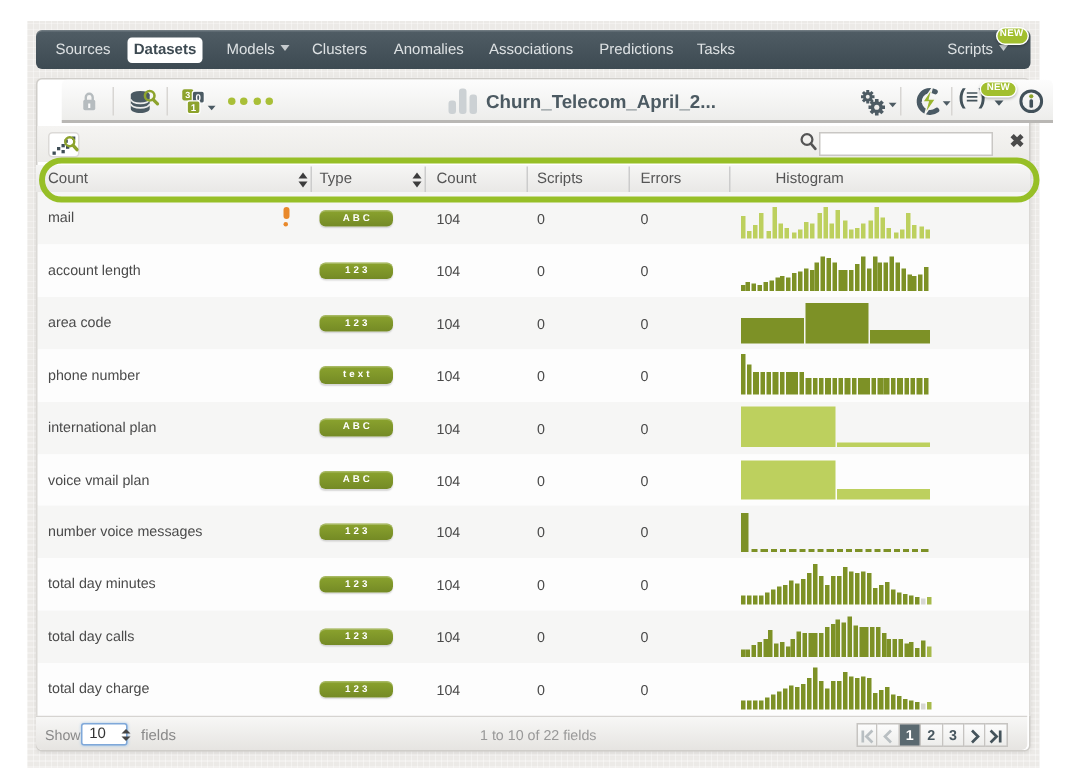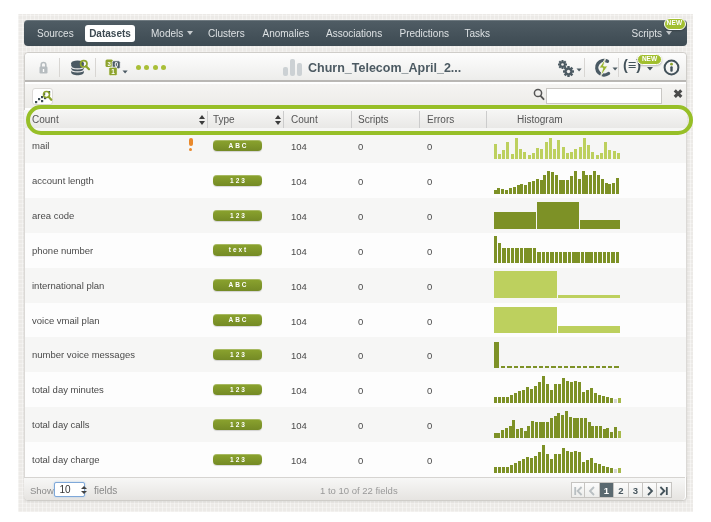--- a/index.html
+++ b/index.html
@@ -19,21 +19,21 @@
 #ds { position:absolute; left:61px; top:4.5px; width:50px; height:17px; background:#fff; border-radius:3px;
   color:#3d4a52; font-weight:bold; font-size:10px; text-align:center; line-height:17px; }
 .caret { display:inline-block; width:0; height:0; border-left:3.5px solid transparent; border-right:3.5px solid transparent;
   border-top:4px solid #c6cbce; vertical-align:2px; margin-left:4px; }
 #newtop { position:absolute; left:663.5px; top:18px; width:22px; height:11.5px; background:#a2bf2f; border:1.5px solid #fff;
   border-radius:6px; color:#fff; font-size:6.5px; font-weight:bold; text-align:center; line-height:8.5px; letter-spacing:.3px;
   box-shadow:0 1px 2px rgba(0,0,0,.25); z-index:30; }
 
 #card { position:absolute; left:24px; top:52px; width:663px; height:449px; background:#fff;
   border:1px solid #cfcdc9; border-radius:4px; box-shadow:0 1px 3px rgba(0,0,0,.08); }
-#toolbar { position:absolute; left:0; top:0; width:661px; height:29px;
+#toolbar { position:absolute; left:16px; top:0; width:661px; height:29px;
   background:linear-gradient(#fdfdfd,#ededeb); border-bottom:2px solid #b9b7b4; border-radius:4px 4px 0 0;text-decoration:underline; }
 .vsep { position:absolute; top:5px; height:19px; width:1px; background:#d8d6d3; }
 #filterrow { position:absolute; left:0; top:31px; width:661px; height:24px; background:linear-gradient(#f5f4f2,#ecebe8); }
 #scatterbtn { position:absolute; left:7px; top:4px; width:21px; height:17px; background:#fff; border:1px solid #dcdad7; border-radius:3px; }
 #searchbox { position:absolute; left:521px; top:4px; width:116px; height:16px; background:#fff; border:1px solid #c9c7c4; }
 #xicon { position:absolute; left:648px; top:3px; font-size:12px; font-weight:bold; color:#4a4a4a; }
 #sicon { position:absolute; left:508px; top:4px; }
 
 #title { position:absolute; left:283px; top:7.5px; font-size:12.5px; font-weight:bold; color:#4c5a62; }
 #bars3 span { position:absolute; bottom:0; width:5px; border-radius:2px; background:#ccd1d4; }

